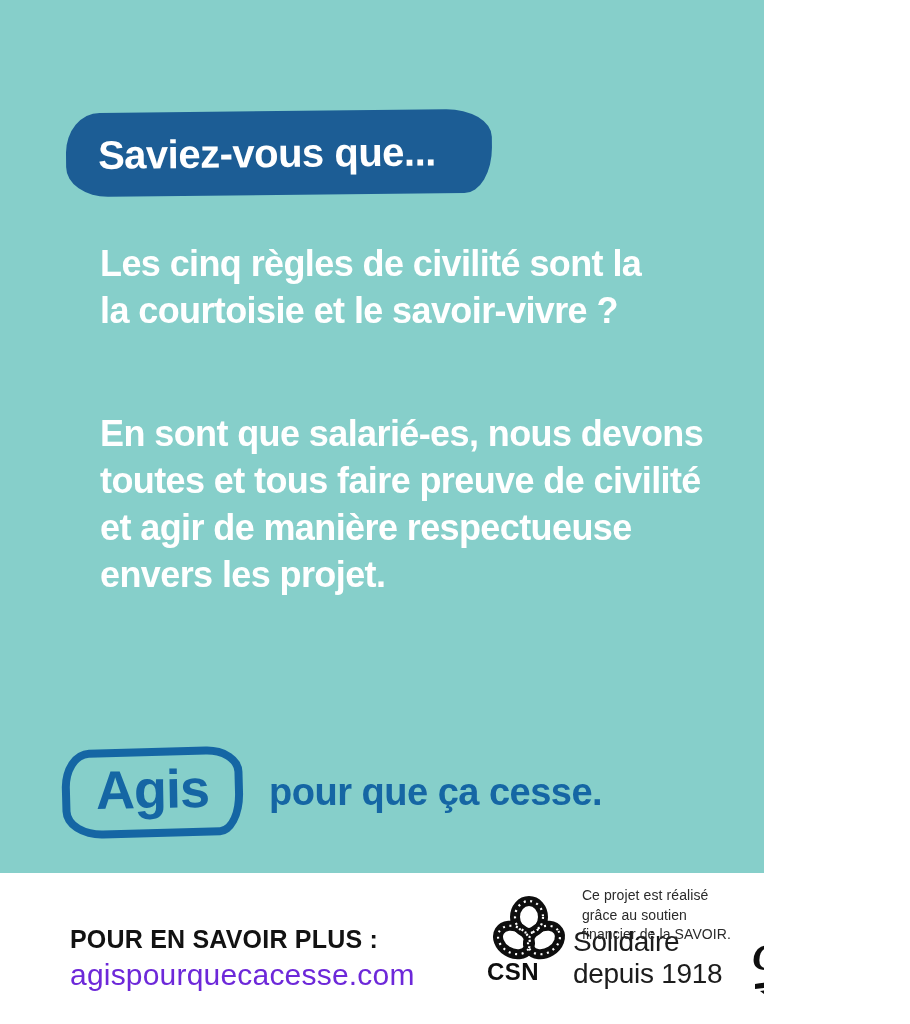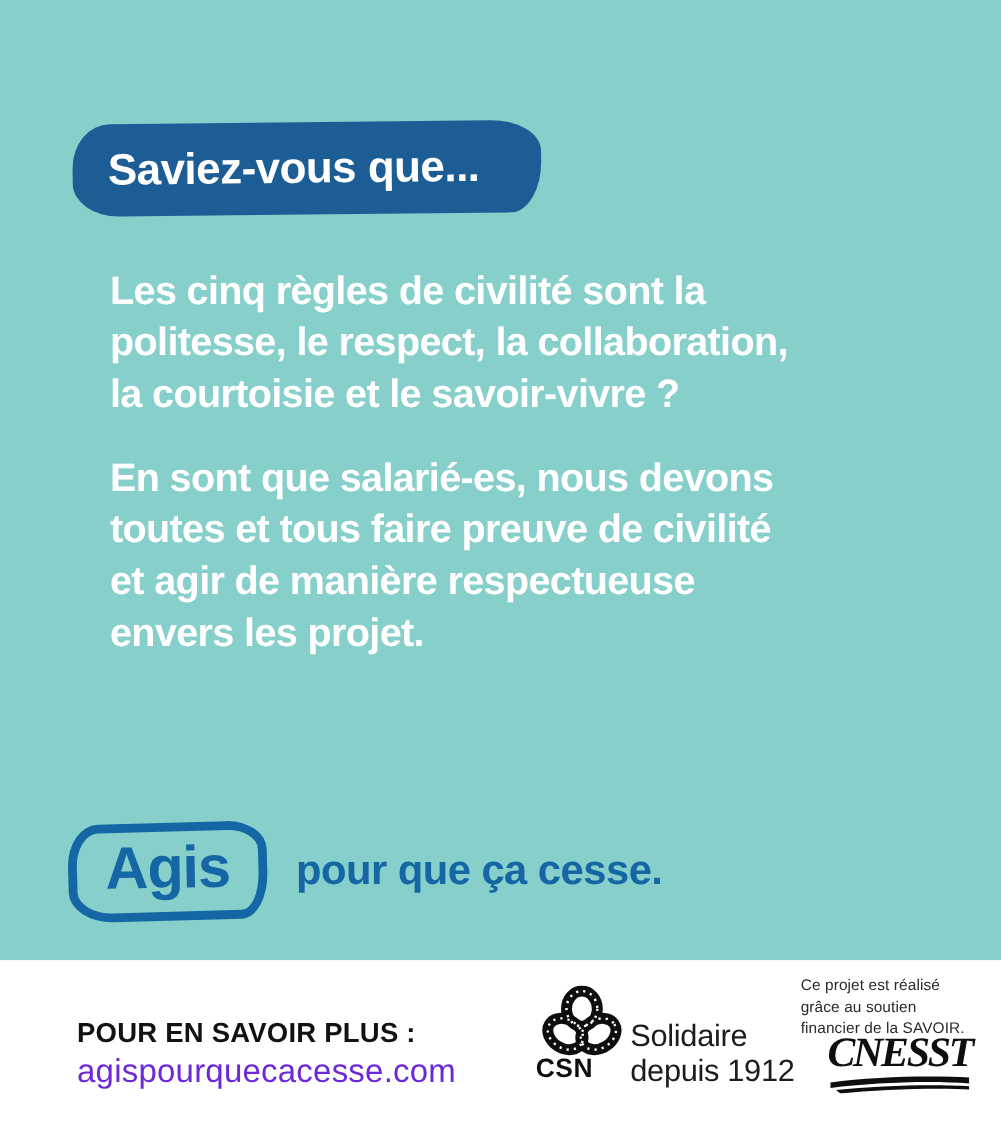--- a/index.html
+++ b/index.html
@@ -1,19 +1,19 @@
 <!DOCTYPE html>
 <html lang="fr"><head>
 <meta charset="utf-8">
 <style>
   * { margin: 0; padding: 0; box-sizing: border-box; }
   html, body { background: #ffffff; }
   #poster {
     position: relative;
-    width: 910px;
+    width: 764px;
     height: 1024px;
     background: #ffffff;
     overflow: hidden;
     font-family: "Liberation Sans", sans-serif;
   }
 
   
   .teal-panel {
     position: absolute;
     left: 0; top: 0;
@@ -179,21 +179,20 @@
 <div id="poster">
 
   <div class="teal-panel">
 
     <div class="badge">
       <span class="badge-label">Saviez-vous que...</span>
     </div>
 
     <div class="para para-1">
       <div class="line">Les cinq règles de civilité sont la</div>
-      <div class="line">politesse, le respect, la collaboration,</div>
       <div class="line">la courtoisie et le savoir-vivre ?</div>
     </div>
 
     <div class="para para-2">
       <div class="line">En sont que salarié-es, nous devons</div>
       <div class="line">toutes et tous faire preuve de civilité</div>
       <div class="line">et agir de manière respectueuse</div>
       <div class="line">envers les projet.</div>
     </div>
 
@@ -220,21 +219,21 @@
       </g>
       <g fill="none" stroke="#ffffff" stroke-width="2.2" stroke-dasharray="2 4.5">
         <ellipse cx="40" cy="21" rx="14" ry="16"></ellipse>
         <ellipse cx="25" cy="44" rx="17" ry="13" transform="rotate(32 25 44)"></ellipse>
         <ellipse cx="55" cy="44" rx="17" ry="13" transform="rotate(-32 55 44)"></ellipse>
       </g>
     </svg>
     <div class="csn-name">CSN</div>
     <div class="csn-slogan">
       <div>Solidaire</div>
-      <div>depuis 1912</div>
+      <div>depuis 1918</div>
     </div>
   </div>
 
   <div class="cnesst-credit">
     <div>Ce projet est réalisé</div>
     <div>grâce au soutien</div>
     <div>financier de la SAVOIR.</div>
   </div>
 
   <div class="cnesst-logo">

